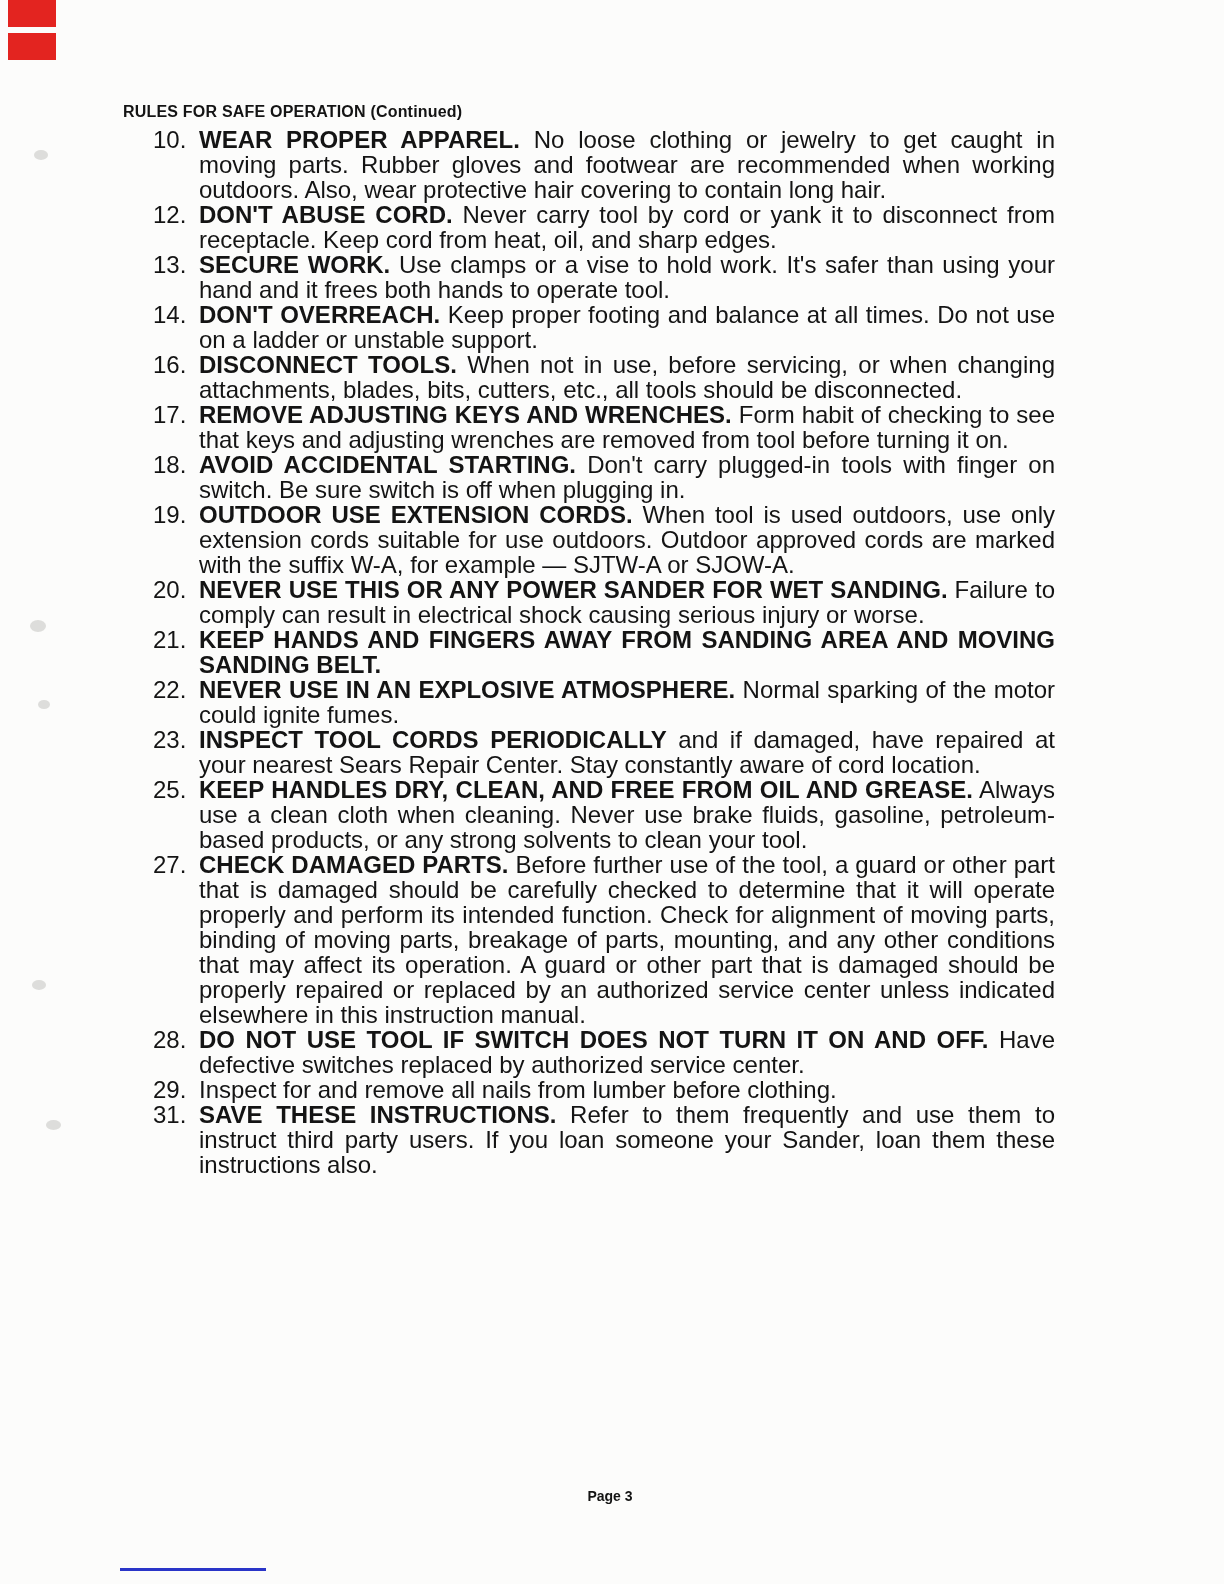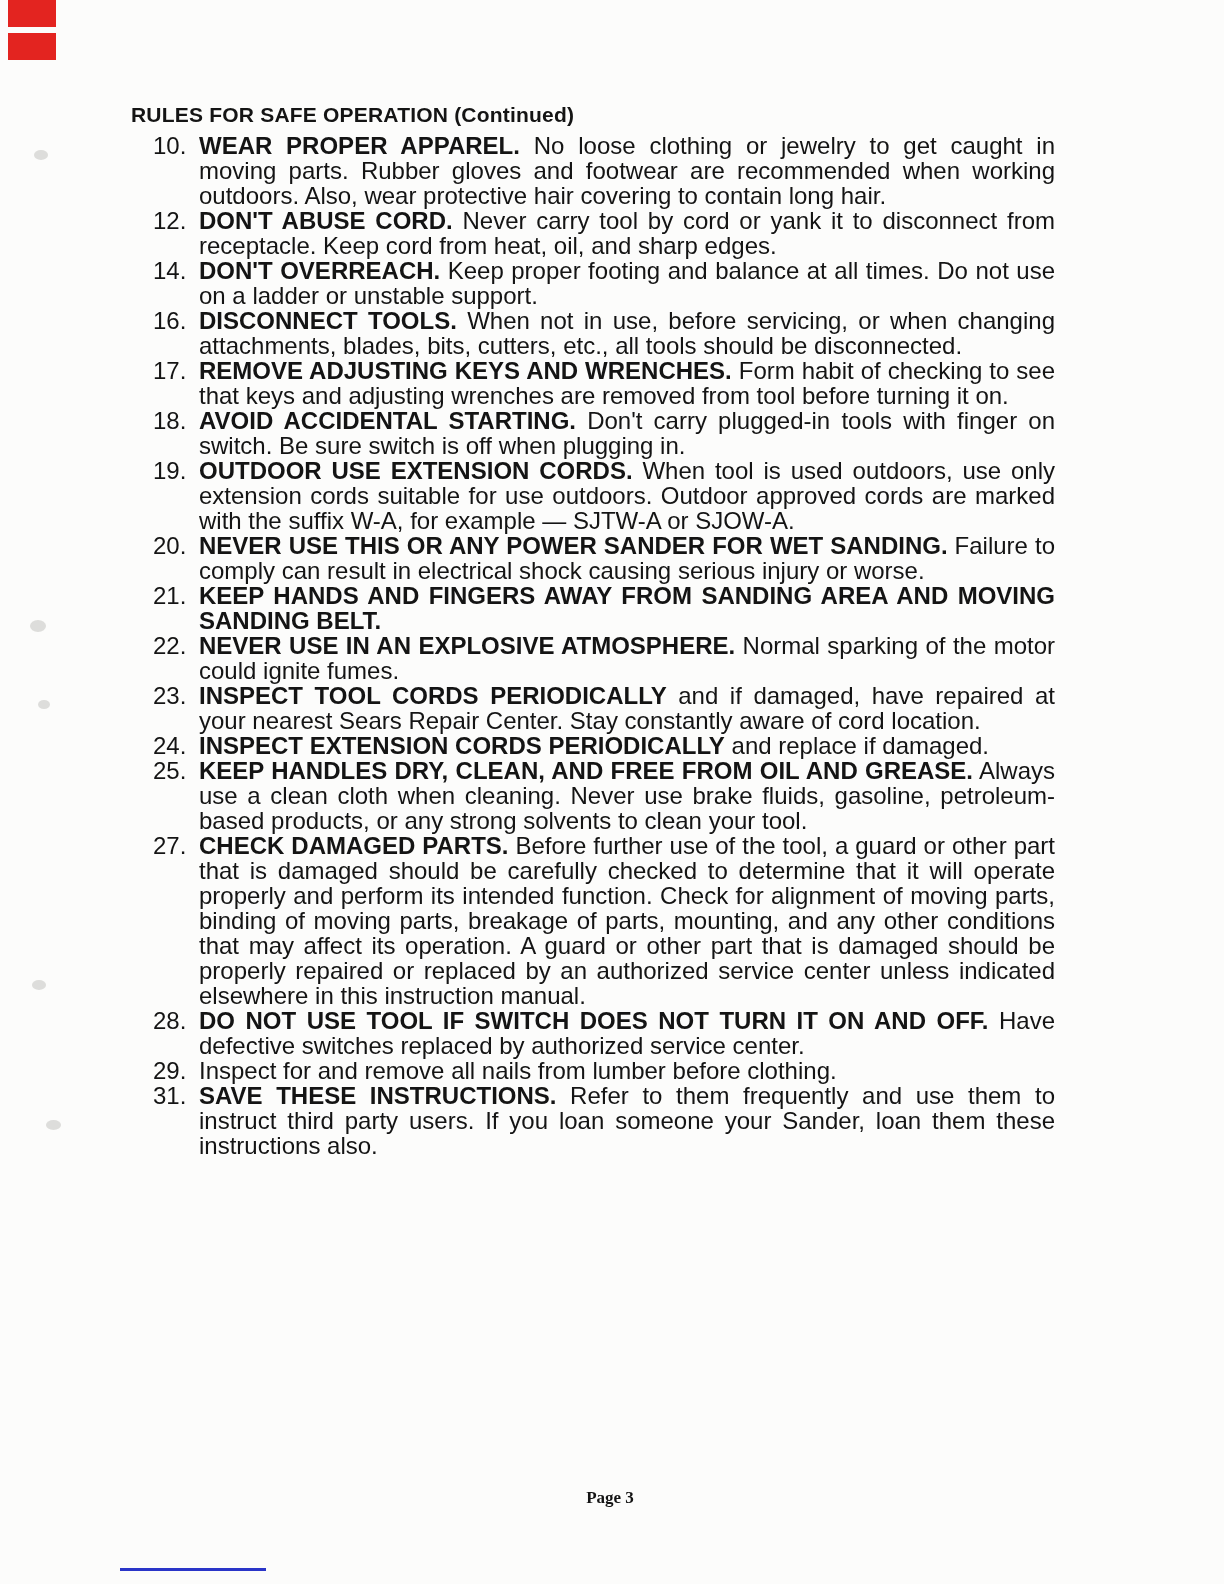--- a/index.html
+++ b/index.html
@@ -42,22 +42,22 @@
     opacity: .45;
     border-radius: 50%;
   }
   .content {
     position: absolute;
     left: 123px;
     top: 103px;
     width: 932px;
   }
   .title {
-    margin: 0 0 6px 8px;
-    font-size: 21px;
+    margin: 0 0 6px 0;
+    font-size: 16px;
     font-weight: 700;
     letter-spacing: .2px;
   }
   ol.rules {
     list-style: none;
     margin: 0;
     padding: 0 0 0 30px;
   }
   li.rule {
     display: flex;
@@ -75,23 +75,22 @@
   }
   li.rule .body b {
     font-weight: 700;
   }
   .footer {
     position: absolute;
     left: 0;
     top: 1488px;
     width: 1220px;
     text-align: center;
-    font-size: 17px;
+    font-size: 14px;
     font-weight: 700;
-    font-family: Liberation Serif, serif;
   }
 </style>
 </head>
 <body>
 
 <div class="page">
 
   <div class="red-bar one"></div>
   <div class="red-bar two"></div>
 
@@ -104,20 +103,24 @@
   <div class="content">
     <h1 class="title">RULES FOR SAFE OPERATION (Continued)</h1>
     <ol class="rules">
         <li class="rule">
           <span class="num">10.</span>
           <span class="body"><b>WEAR PROPER APPAREL.</b> No loose clothing or jewelry to get caught in moving parts. Rubber gloves and footwear are recommended when working outdoors. Also, wear protective hair covering to contain long hair.</span>
         </li>
         <li class="rule">
           <span class="num">12.</span>
           <span class="body"><b>DON'T ABUSE CORD.</b> Never carry tool by cord or yank it to disconnect from receptacle. Keep cord from heat, oil, and sharp edges.</span>
+        </li>
+        <li class="rule">
+          <span class="num">13.</span>
+          <span class="body"><b>SECURE WORK.</b> Use clamps or a vise to hold work. It's safer than using your hand and it frees both hands to operate tool.</span>
         </li>
         <li class="rule">
           <span class="num">14.</span>
           <span class="body"><b>DON'T OVERREACH.</b> Keep proper footing and balance at all times. Do not use on a ladder or unstable support.</span>
         </li>
         <li class="rule">
           <span class="num">16.</span>
           <span class="body"><b>DISCONNECT TOOLS.</b> When not in use, before servicing, or when changing attachments, blades, bits, cutters, etc., all tools should be disconnected.</span>
         </li>
         <li class="rule">
@@ -142,24 +145,20 @@
         </li>
         <li class="rule">
           <span class="num">22.</span>
           <span class="body"><b>NEVER USE IN AN EXPLOSIVE ATMOSPHERE.</b> Normal sparking of the motor could ignite fumes.</span>
         </li>
         <li class="rule">
           <span class="num">23.</span>
           <span class="body"><b>INSPECT TOOL CORDS PERIODICALLY</b> and if damaged, have repaired at your nearest Sears Repair Center. Stay constantly aware of cord location.</span>
         </li>
         <li class="rule">
-          <span class="num">24.</span>
-          <span class="body"><b>INSPECT EXTENSION CORDS PERIODICALLY</b> and replace if damaged.</span>
-        </li>
-        <li class="rule">
           <span class="num">25.</span>
           <span class="body"><b>KEEP HANDLES DRY, CLEAN, AND FREE FROM OIL AND GREASE.</b> Always use a clean cloth when cleaning. Never use brake fluids, gasoline, petroleum-based products, or any strong solvents to clean your tool.</span>
         </li>
         <li class="rule">
           <span class="num">27.</span>
           <span class="body"><b>CHECK DAMAGED PARTS.</b> Before further use of the tool, a guard or other part that is damaged should be carefully checked to determine that it will operate properly and perform its intended function. Check for alignment of moving parts, binding of moving parts, breakage of parts, mounting, and any other conditions that may affect its operation. A guard or other part that is damaged should be properly repaired or replaced by an authorized service center unless indicated elsewhere in this instruction manual.</span>
         </li>
         <li class="rule">
           <span class="num">28.</span>
           <span class="body"><b>DO NOT USE TOOL IF SWITCH DOES NOT TURN IT ON AND OFF.</b> Have defective switches replaced by authorized service center.</span>

